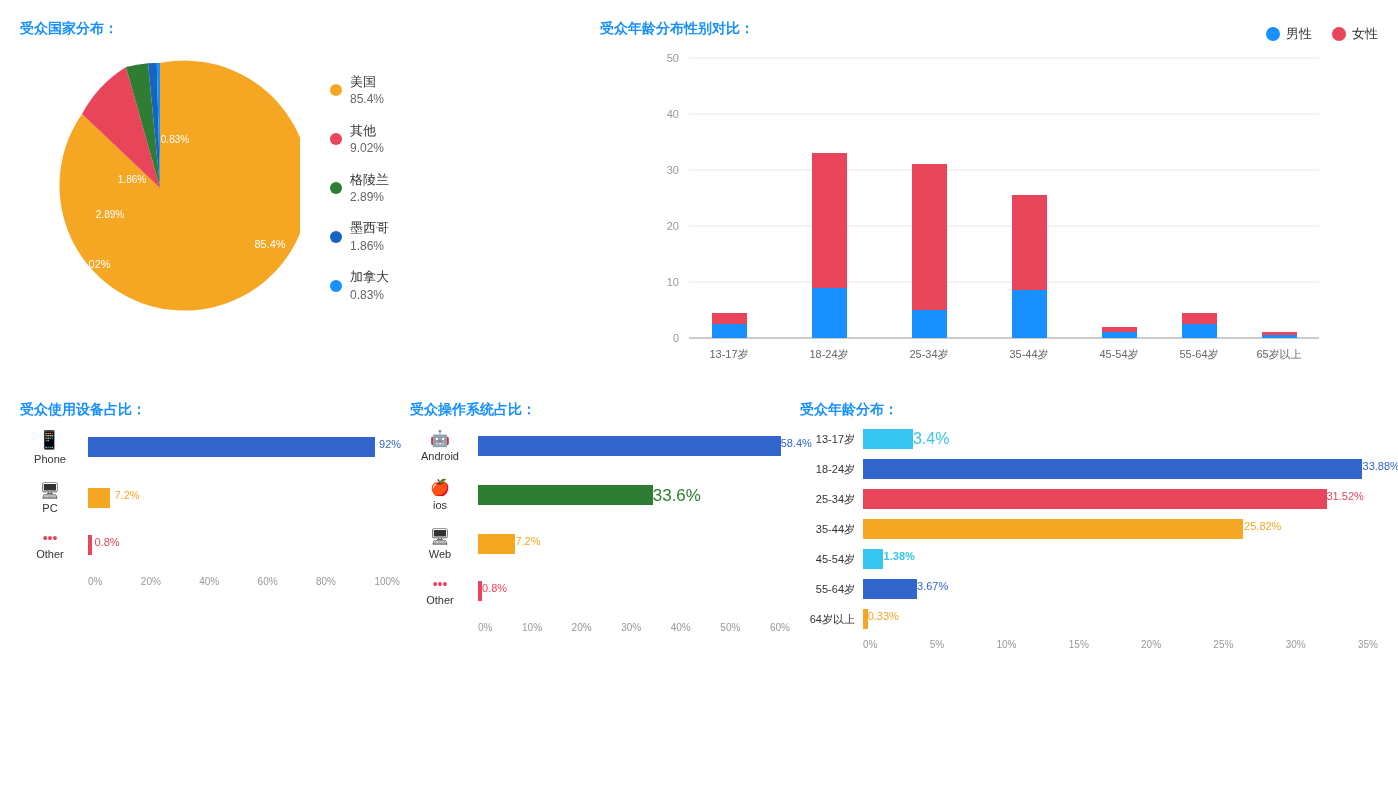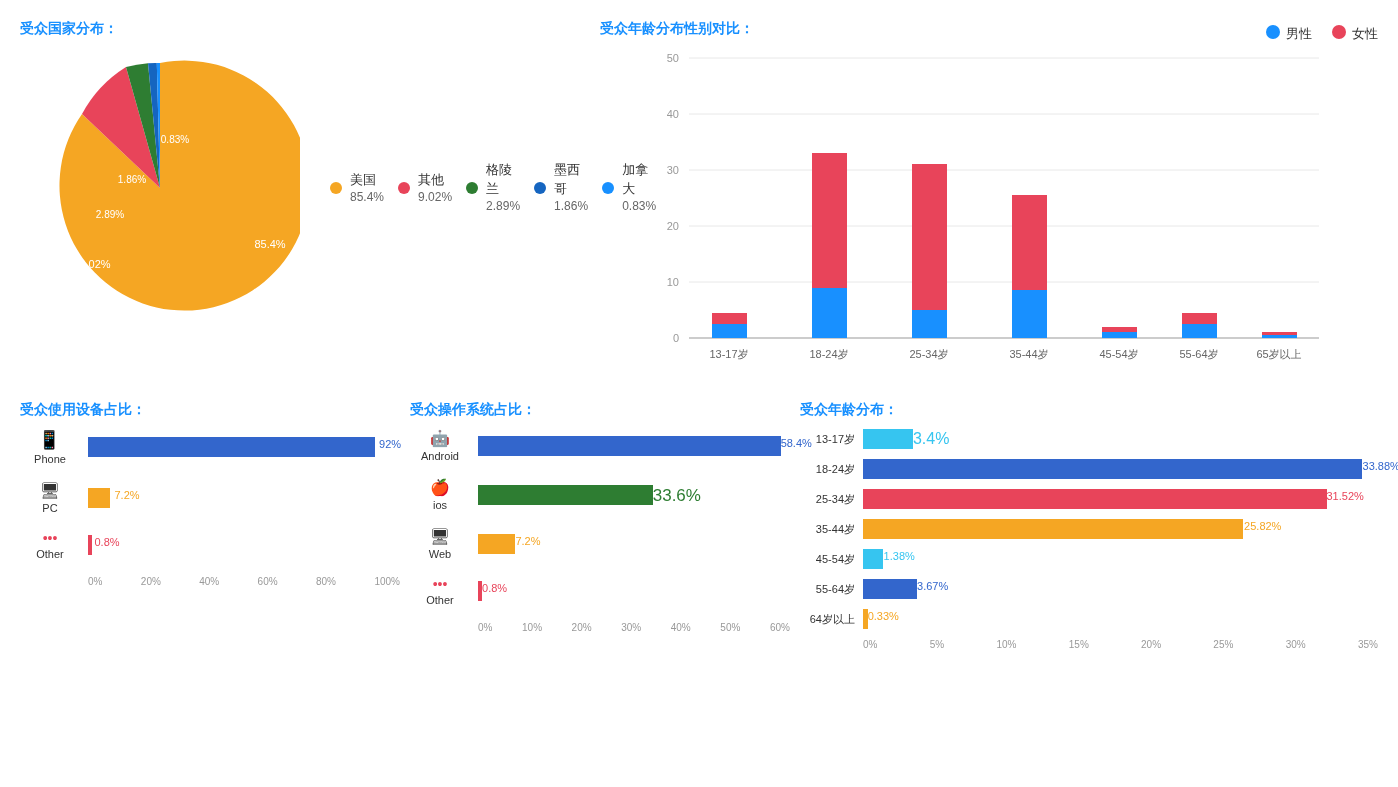--- a/index.html
+++ b/index.html
@@ -43,20 +43,21 @@
       width: 280px;
       height: 280px;
       position: relative;
     }
     .pie-wrapper svg {
       width: 280px;
       height: 280px;
     }
     .pie-legend {
       display: flex;
+      flex-direction: column;
       gap: 14px;
     }
     .legend-item {
       display: flex;
       align-items: center;
       gap: 8px;
     }
     .legend-dot {
       width: 12px;
       height: 12px;
@@ -80,20 +81,21 @@
       align-items: center;
       justify-content: space-between;
     }
     .legend-inline {
       display: flex;
       gap: 20px;
       align-items: center;
     }
     .legend-inline-item {
       display: flex;
+      align-items: center;
       gap: 6px;
       font-size: 13px;
     }
     .legend-circle {
       width: 14px;
       height: 14px;
       border-radius: 50%;
     }
     .bar-chart-area {
       position: relative;
@@ -465,21 +467,21 @@
         <div class="age-dist-row">
           <div class="age-dist-label">35-44岁</div>
           <div class="age-dist-track" style="position:relative;">
             <div style="width:73.8%;height:20px;background:#f5a623;"></div>
             <span style="position:absolute;top:1px;left:74%;color:#f5a623;font-size:11px;">25.82%</span>
           </div>
         </div>
 
         <div class="age-dist-row">
           <div class="age-dist-label">45-54岁</div>
-          <div class="age-dist-track" style="position:relative;">
+          <div class="age-dist-track" style="position:relative;font-weight:bold;">
             <div style="width:3.9%;height:20px;background:#36c5f0;"></div>
             <span style="position:absolute;top:1px;left:4%;color:#36c5f0;font-size:11px;">1.38%</span>
           </div>
         </div>
 
         <div class="age-dist-row">
           <div class="age-dist-label">55-64岁</div>
           <div class="age-dist-track" style="position:relative;">
             <div style="width:10.5%;height:20px;background:#3366cc;"></div>
             <span style="position:absolute;top:1px;left:10.5%;color:#3366cc;font-size:11px;">3.67%</span>

